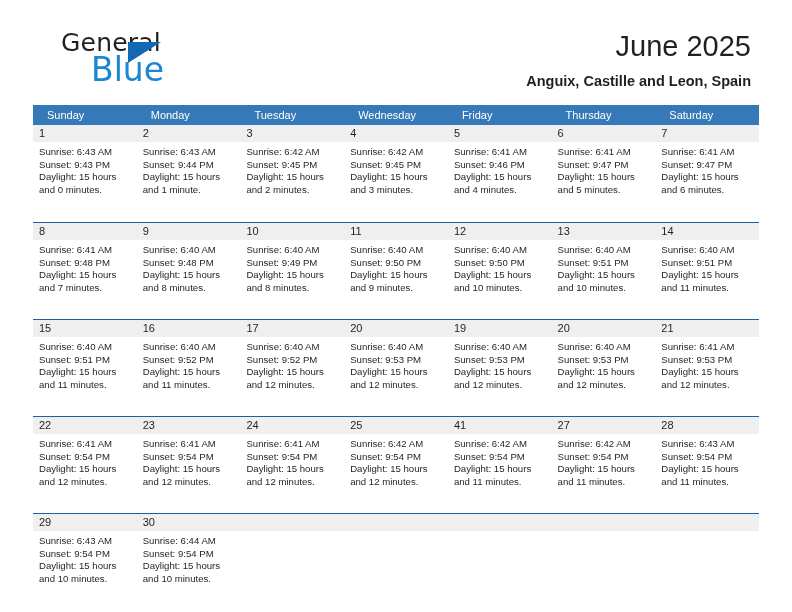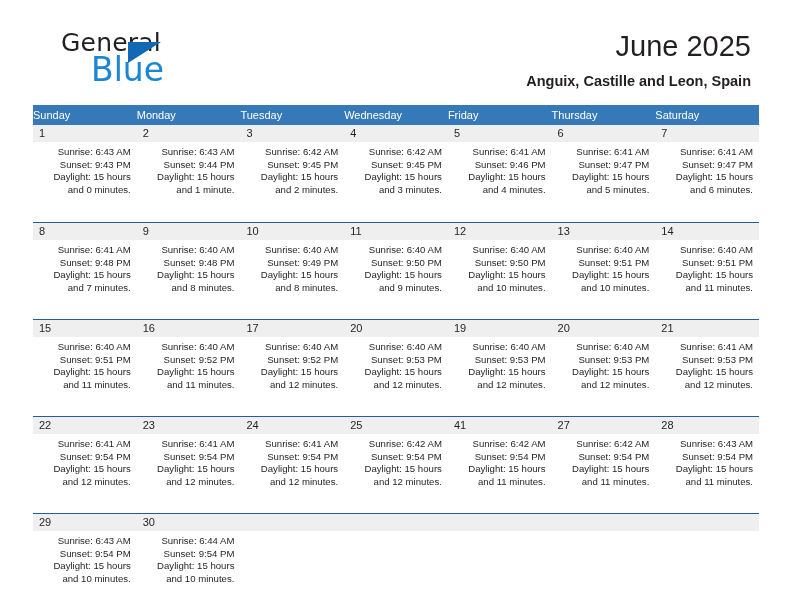--- a/index.html
+++ b/index.html
@@ -104,21 +104,21 @@
   .weekdays {
     display: flex;
     background: #3579b8;
     height: 20px;
   }
   .weekday {
     flex: 1 1 0;
     color: #ffffff;
     font-size: 11px;
     line-height: 20px;
-    padding-left: 0;
+    padding-left: 14px;
     box-sizing: border-box;
     white-space: nowrap;
   }
 
   .week {
     display: flex;
     border-top: 1.5px solid #1f6099;
     margin-top: 0;
     height: 90px;
     box-sizing: border-box;
@@ -143,21 +143,20 @@
     color: #231f20;
     line-height: 17px;
     padding-left: 6px;
     box-sizing: border-box;
   }
   .day-body {
     padding: 4px 6px 0 6px;
     font-size: 9.6px;
     line-height: 12.6px;
     color: #231f20;
-    text-align: right;
   }
   .day-body div {
     white-space: nowrap;
   }
 </style>
 </head>
 <body>
 
 <div class="page">
 

